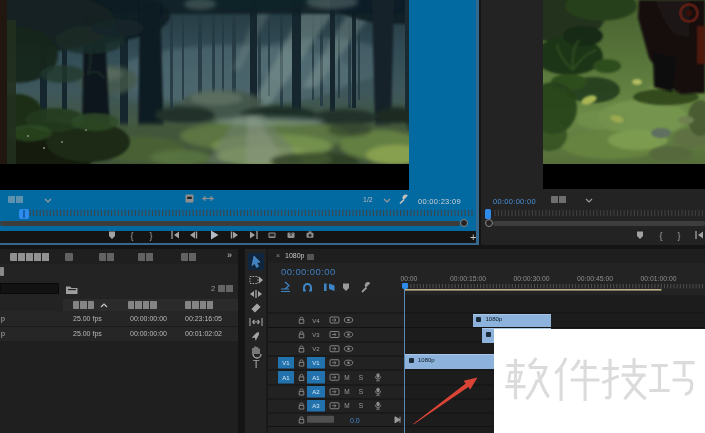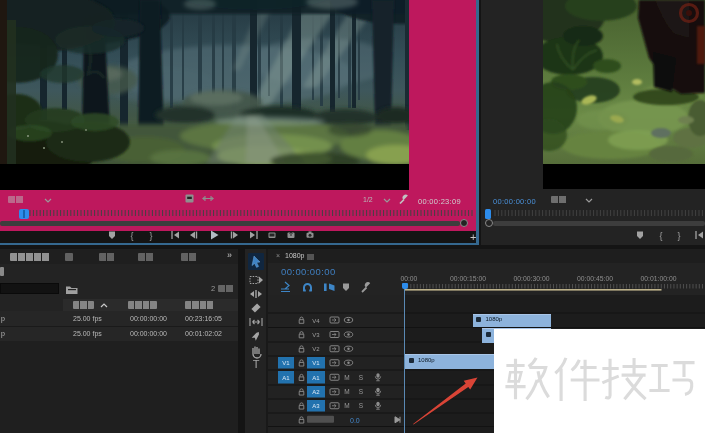--- a/index.html
+++ b/index.html
@@ -2,21 +2,21 @@
 <html><head><meta charset="utf-8"><style>
 html,body{margin:0;padding:0;width:705px;height:433px;background:#141414;overflow:hidden}
 *{box-sizing:border-box;font-family:"Liberation Sans",sans-serif}
 .abs{position:absolute}
 .zh{position:absolute;border-radius:1px}
 .tx{position:absolute;white-space:nowrap}
 </style></head>
 <body>
 <div class="abs" style="width:705px;height:433px;background:#141414">
 
-<div class="abs" style="left:0;top:0;width:478px;height:231px;background:#be185d">
+<div class="abs" style="left:0;top:0;width:478px;height:231px;background:#0369a1">
   <div class="abs" style="left:0;top:0;width:409px;height:164px"><svg width="409" height="164" viewBox="0 0 409 164">
 <defs>
 <linearGradient id="fbg" x1="0" y1="0" x2="0" y2="1">
 <stop offset="0" stop-color="#243841"></stop>
               <stop offset="0.35" stop-color="#344e57"></stop>
 <stop offset="0.55" stop-color="#3e575c"></stop>
               <stop offset="0.7" stop-color="#415647"></stop>
 <stop offset="0.85" stop-color="#4a6140"></stop>
               <stop offset="1" stop-color="#3a4c31"></stop>
 </linearGradient>

